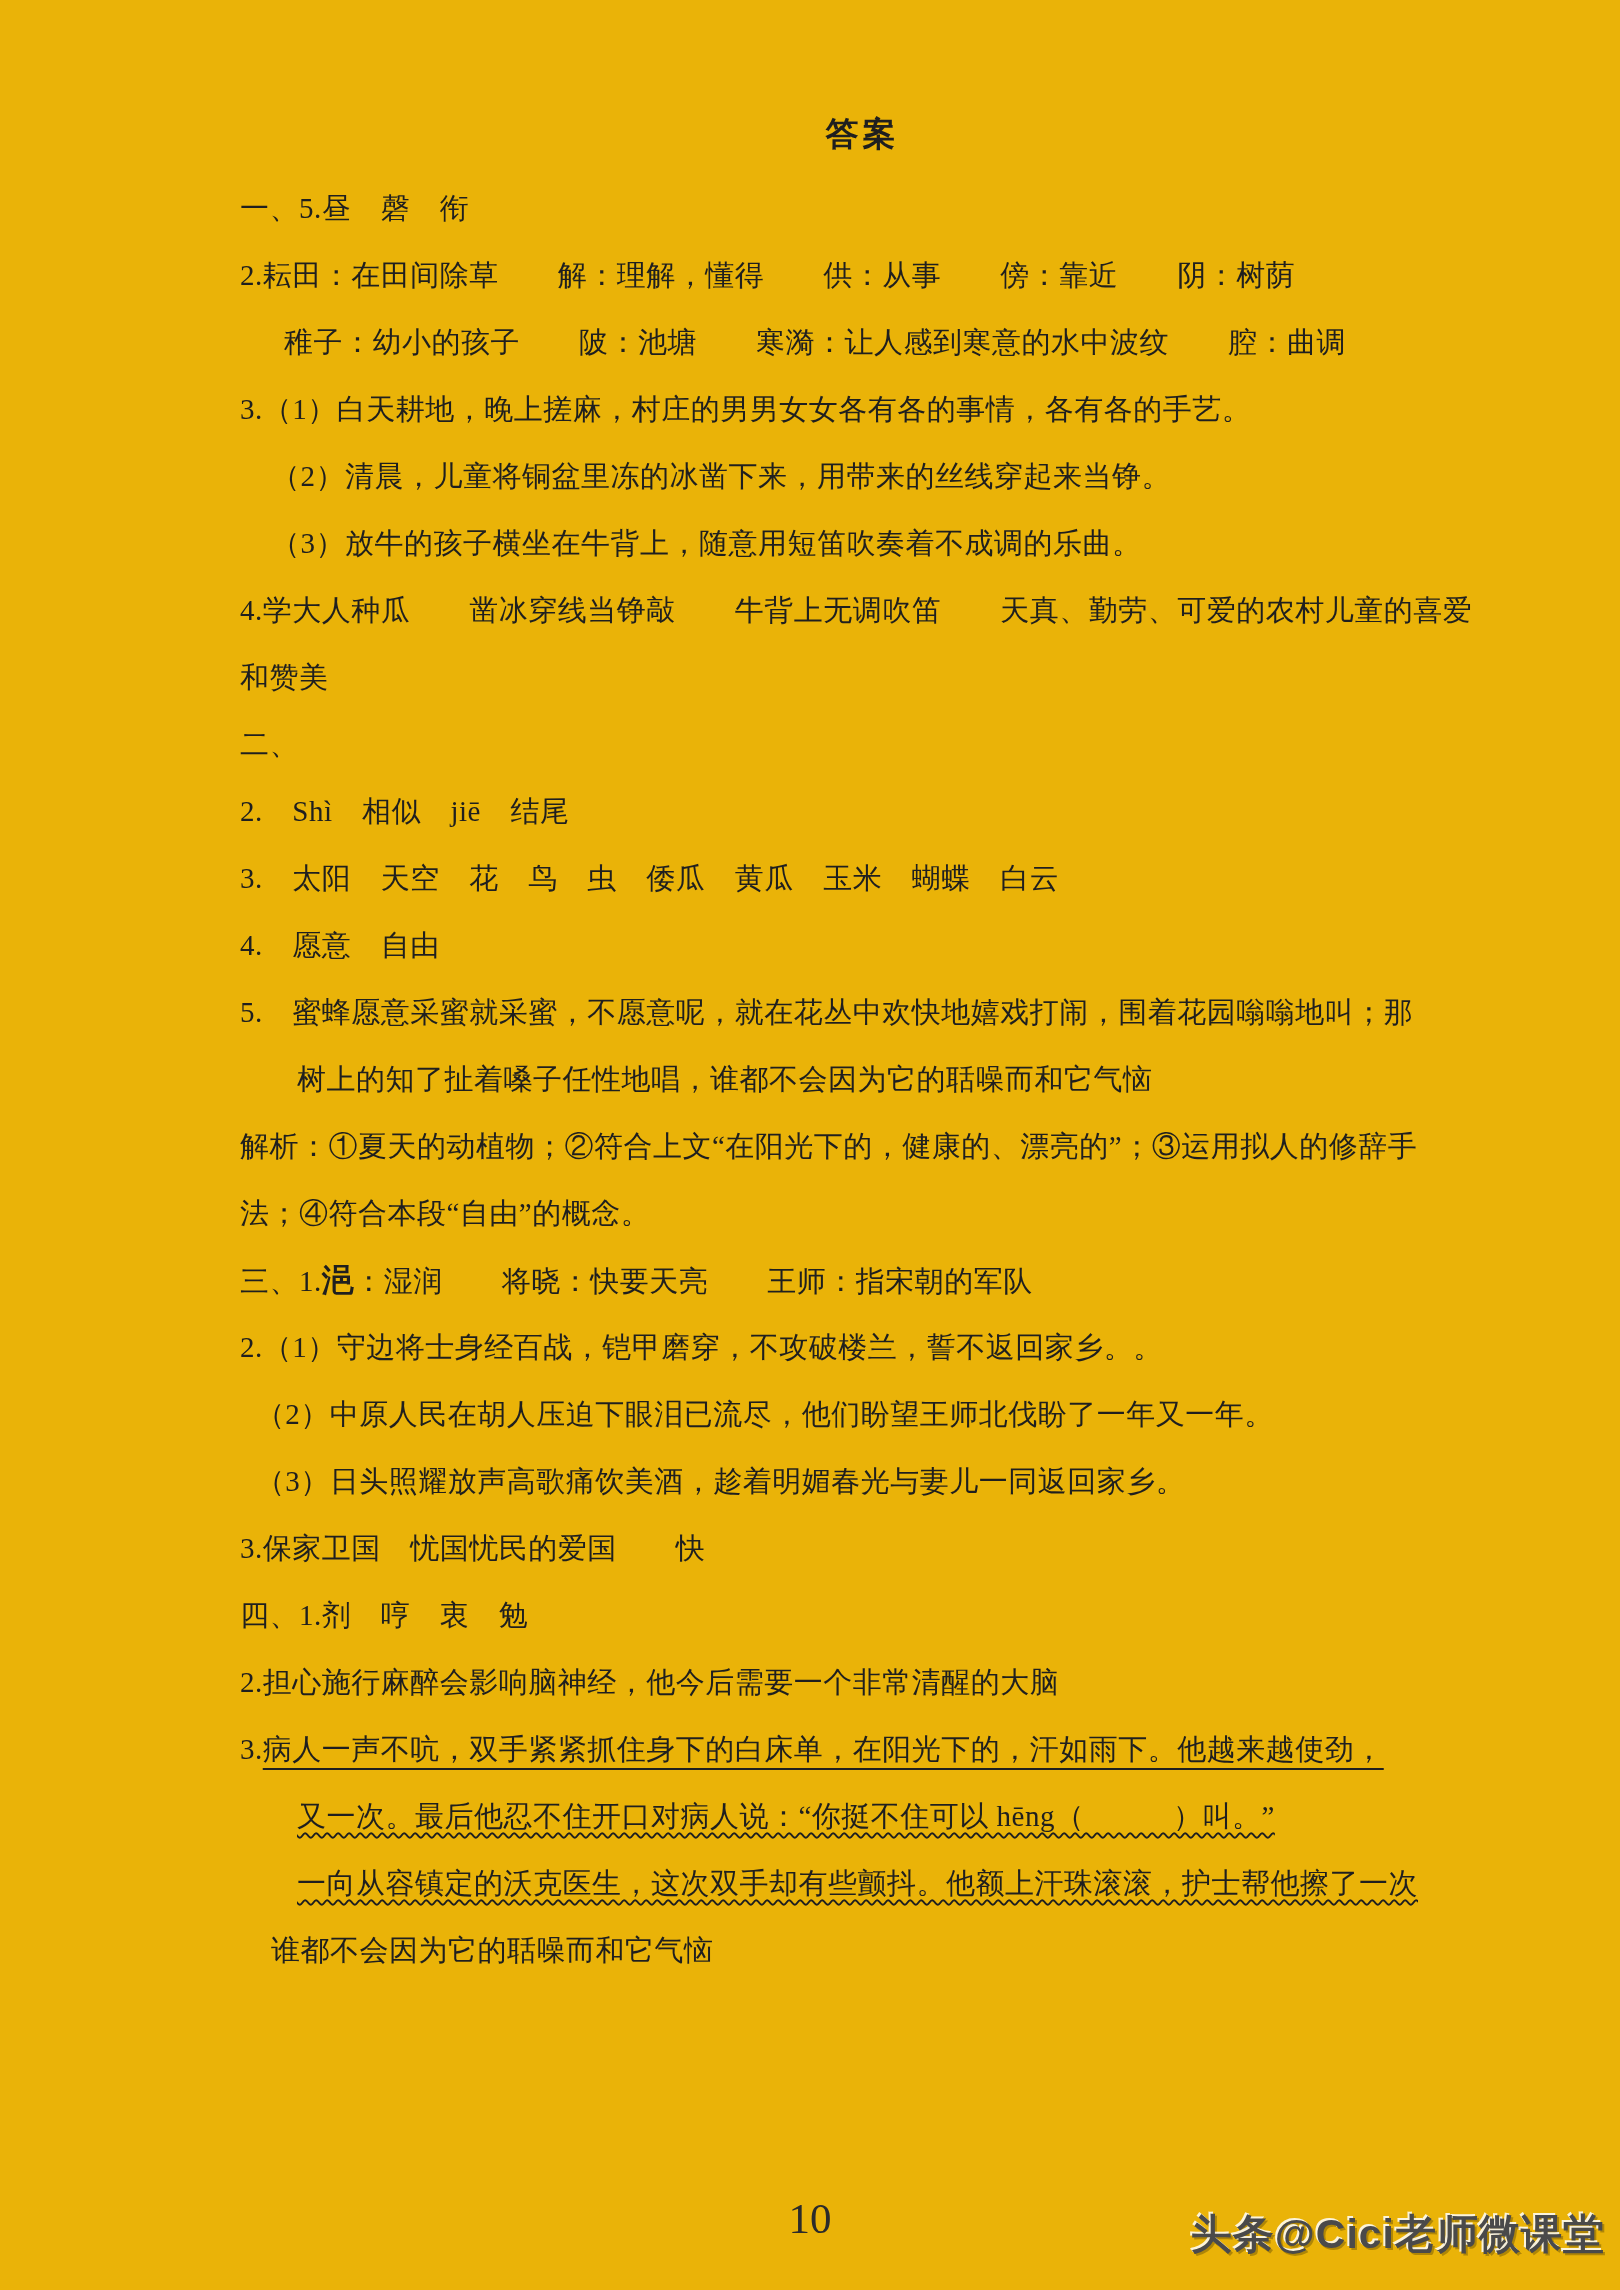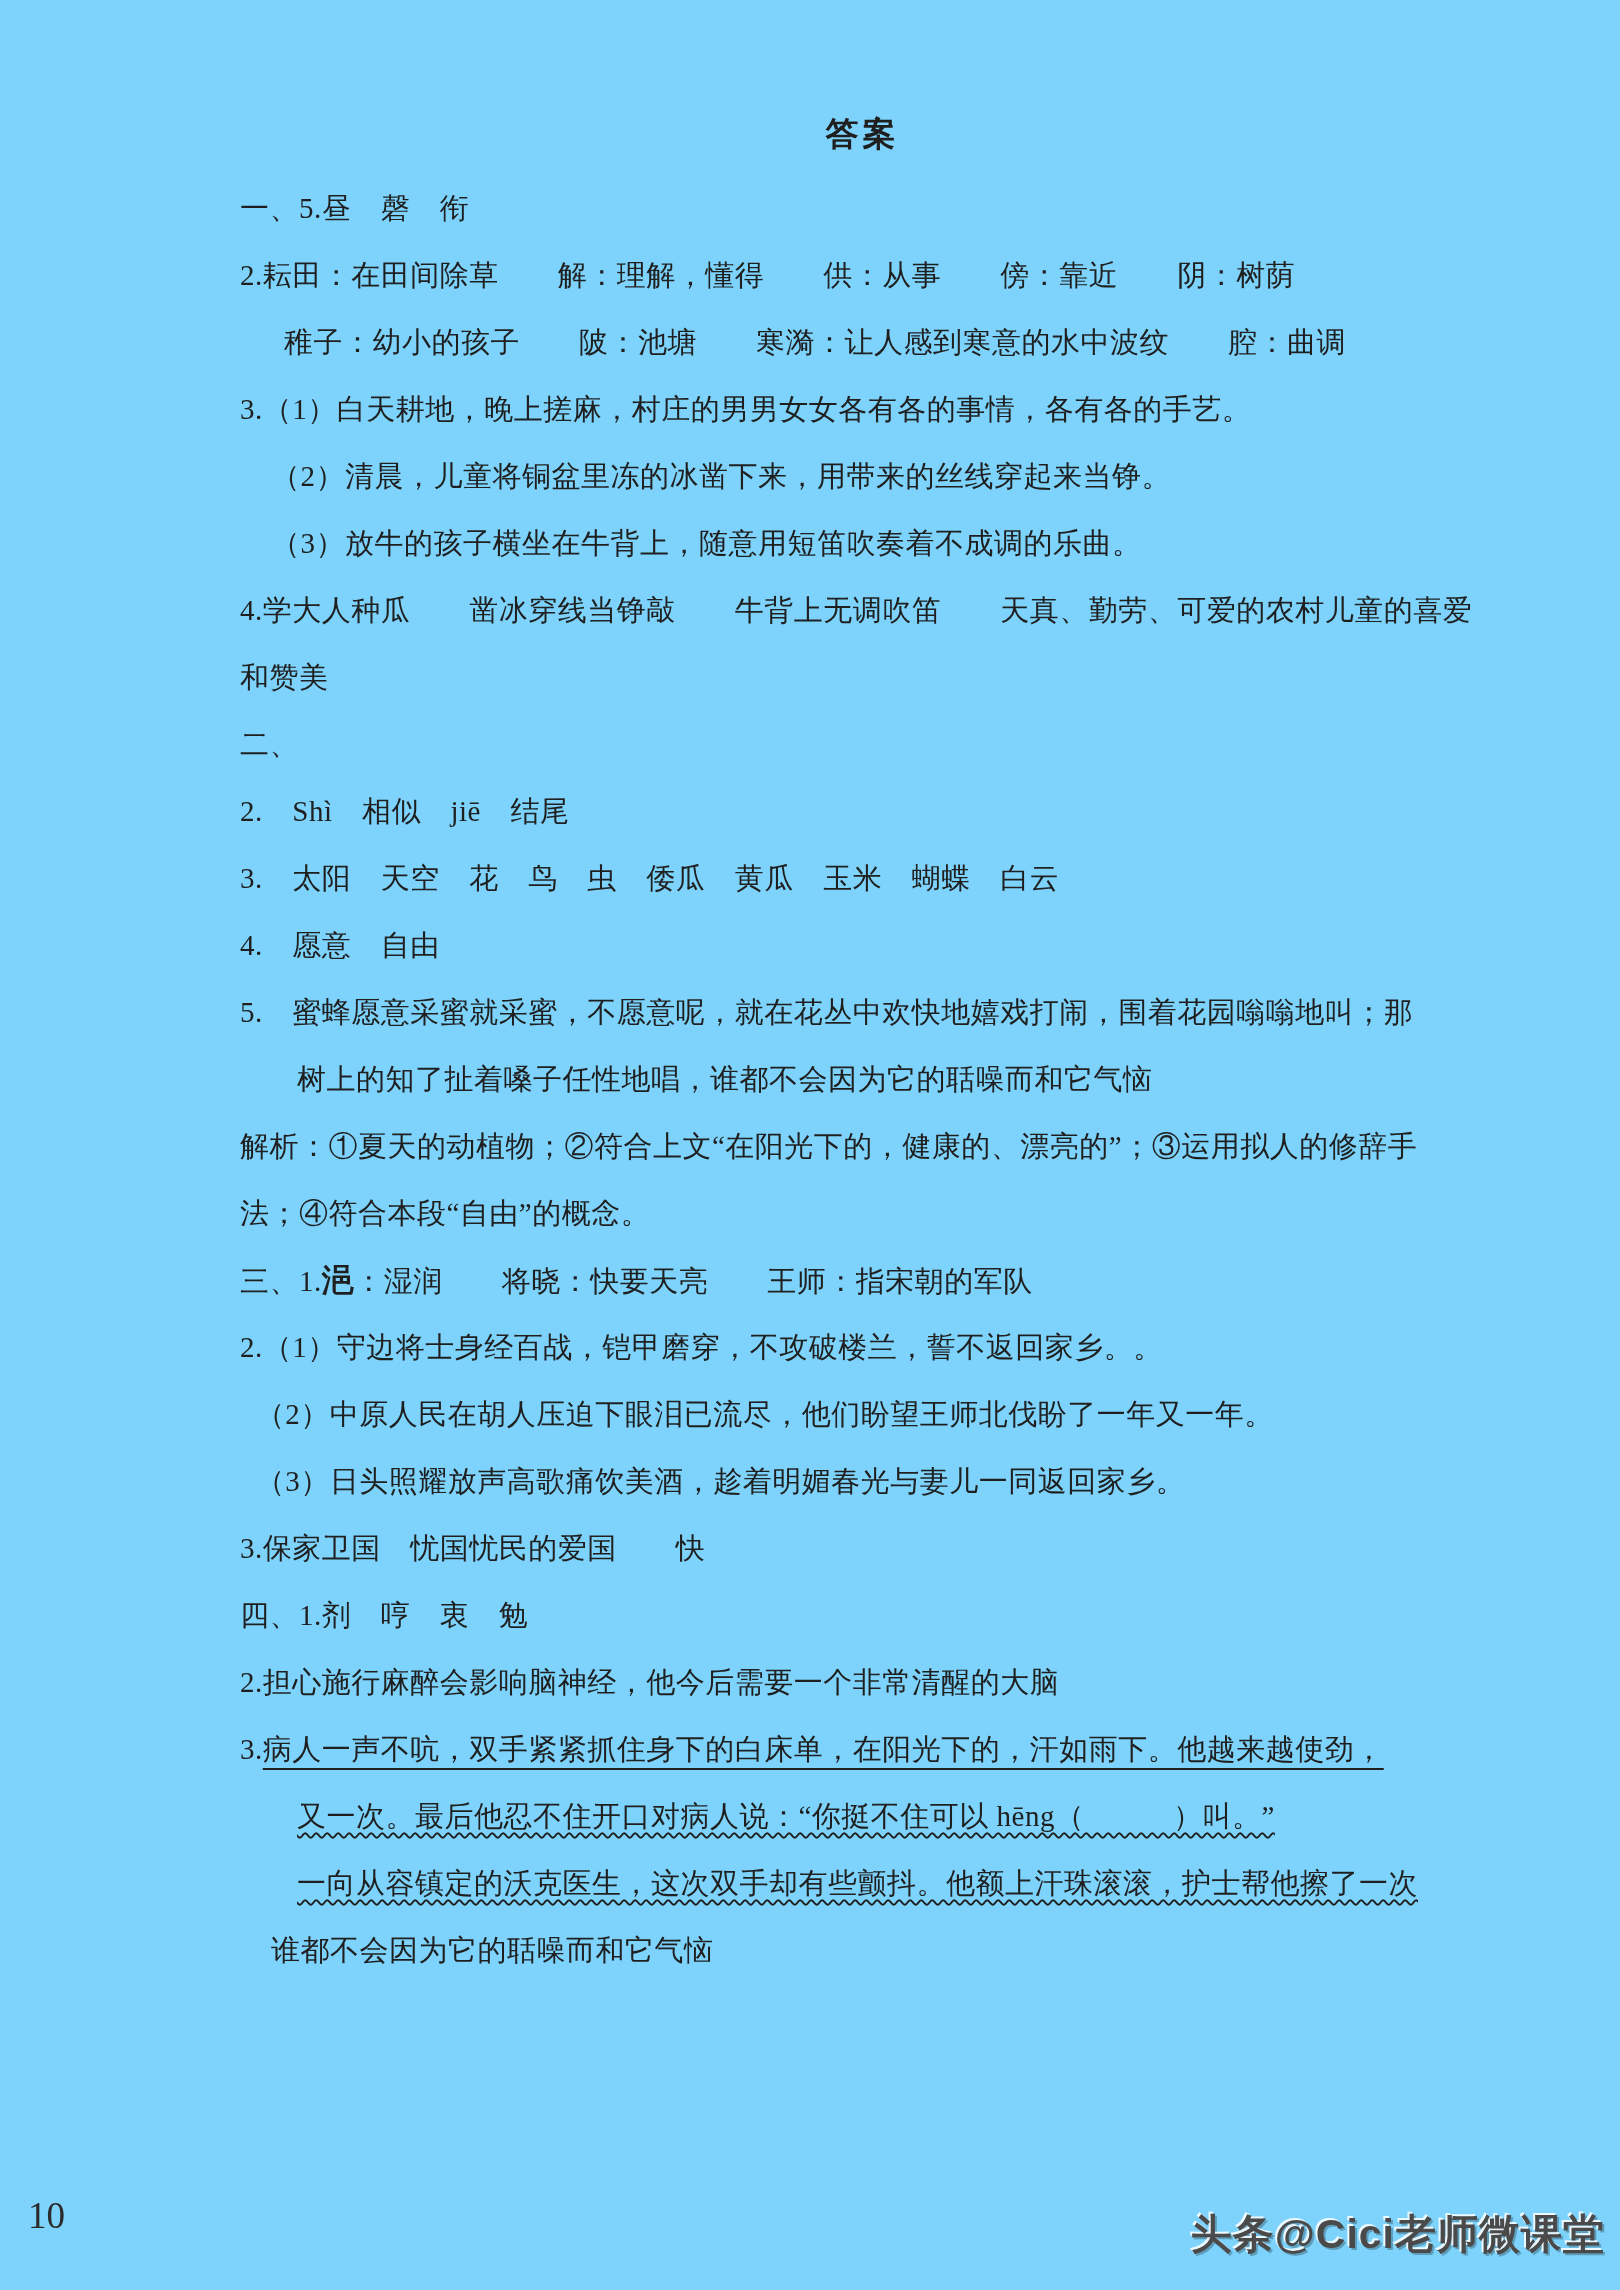--- a/index.html
+++ b/index.html
@@ -4,21 +4,21 @@
 <style>
   html, body {
     margin: 0;
     padding: 0;
     background: #ffffff;
   }
   .page {
     position: relative;
     width: 1620px;
     height: 2291px;
-    background: #7dd3fc;
+    background: #eab308;
     overflow: hidden;
     font-family: "Liberation Serif", "DejaVu Serif", serif;
     color: var(--ink, #1f1f1f);
     text-decoration: underline;
   }
   .doc {
     position: absolute;
     left: 240px;
     top: 93px;
     width: 1245px;
@@ -57,25 +57,24 @@
     text-decoration: underline;
     text-decoration-style: wavy;
     text-decoration-thickness: 2px;
     text-underline-offset: 5.9px;
   }
   .pagenum {
     position: absolute;
     left: 0;
     right: 0;
     top: 2194px;
-    text-align: left;
-    font-size: 37px;
+    text-align: center;
+    font-size: 43px;
     font-family: "Liberation Serif", "DejaVu Serif", serif;
     color: #2b2b2b;
-    margin-left: 28px;
   }
   .watermark {
     position: absolute;
     right: 15px;
     top: 2207px;
     font-family: "Liberation Sans", "DejaVu Sans", sans-serif;
     font-size: 41px;
     font-weight: bold;
     color: var(--wm, #4a4a4a);
     text-shadow: -2px -2px 0 rgba(255,255,255,0.85), 2px 2px 0 rgba(0,0,0,0.25);

